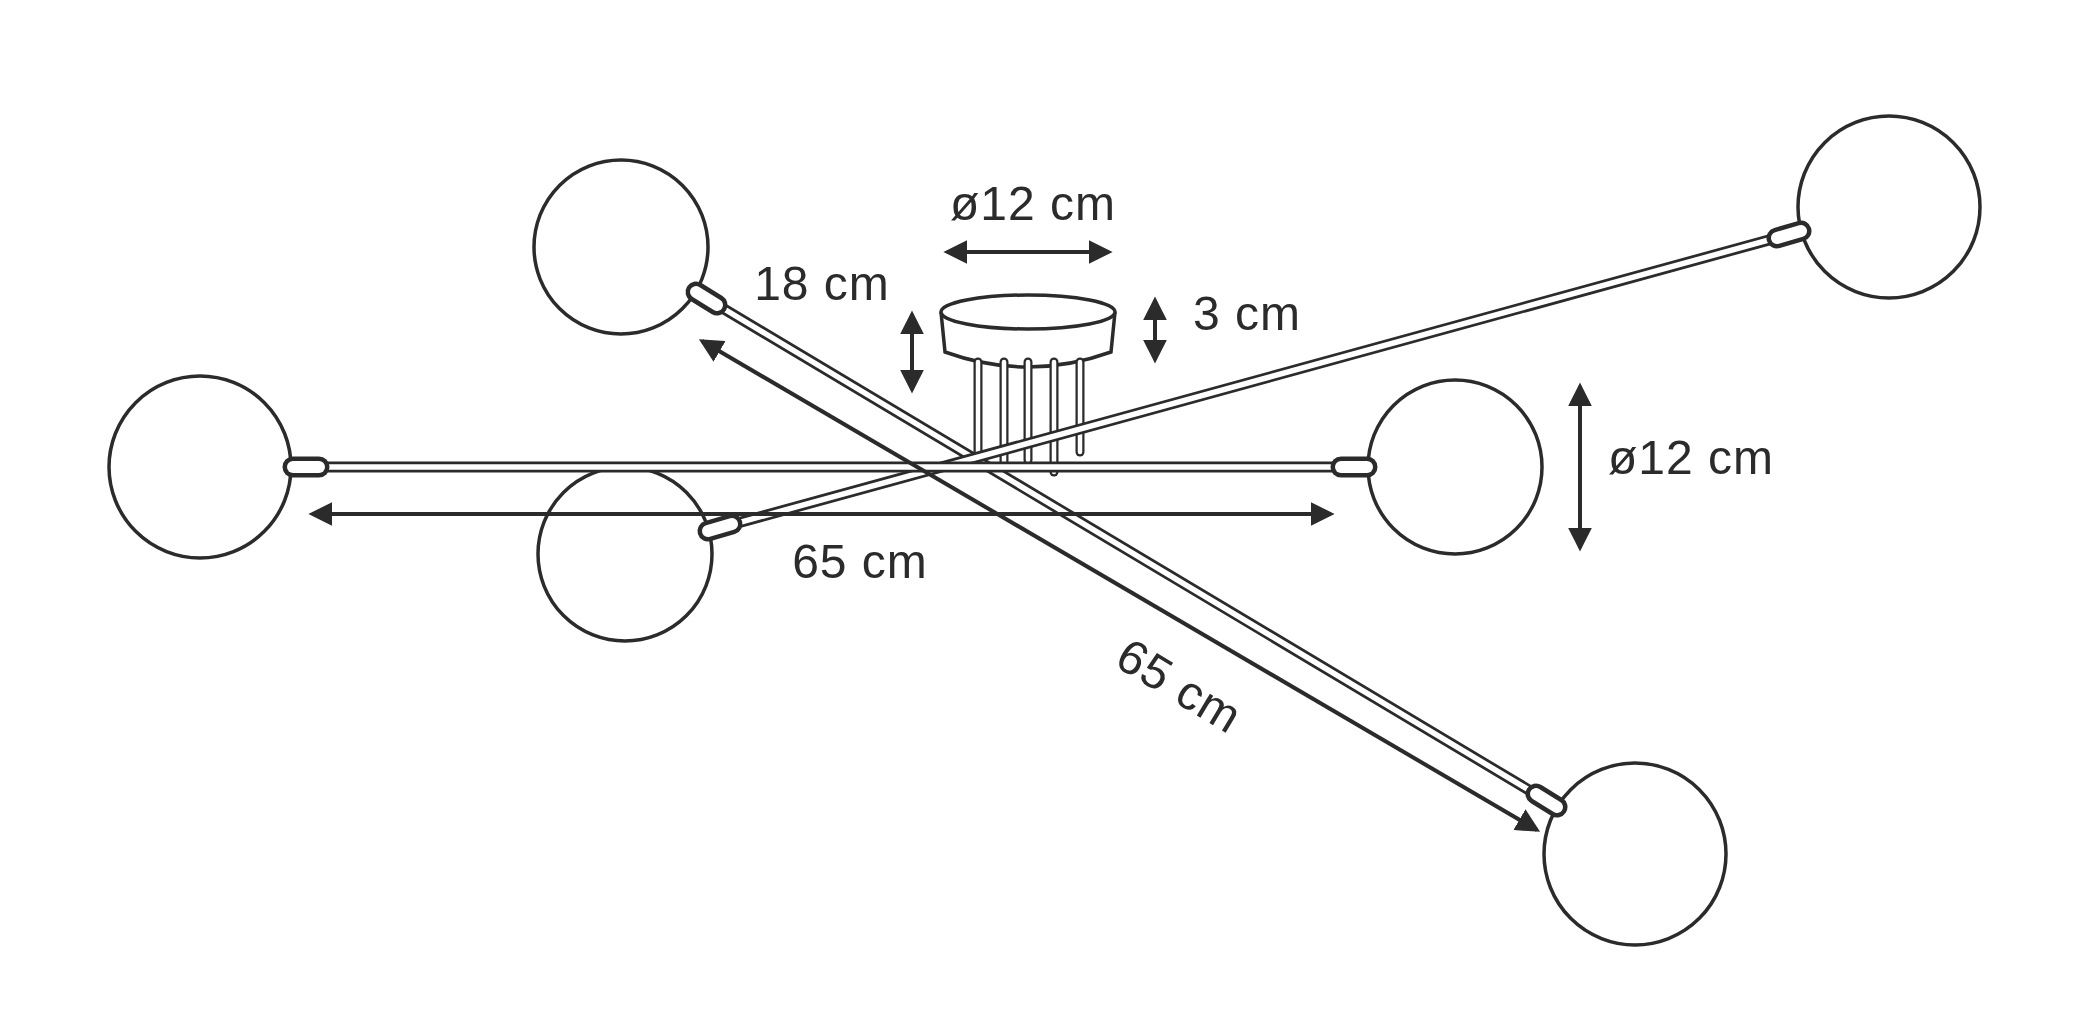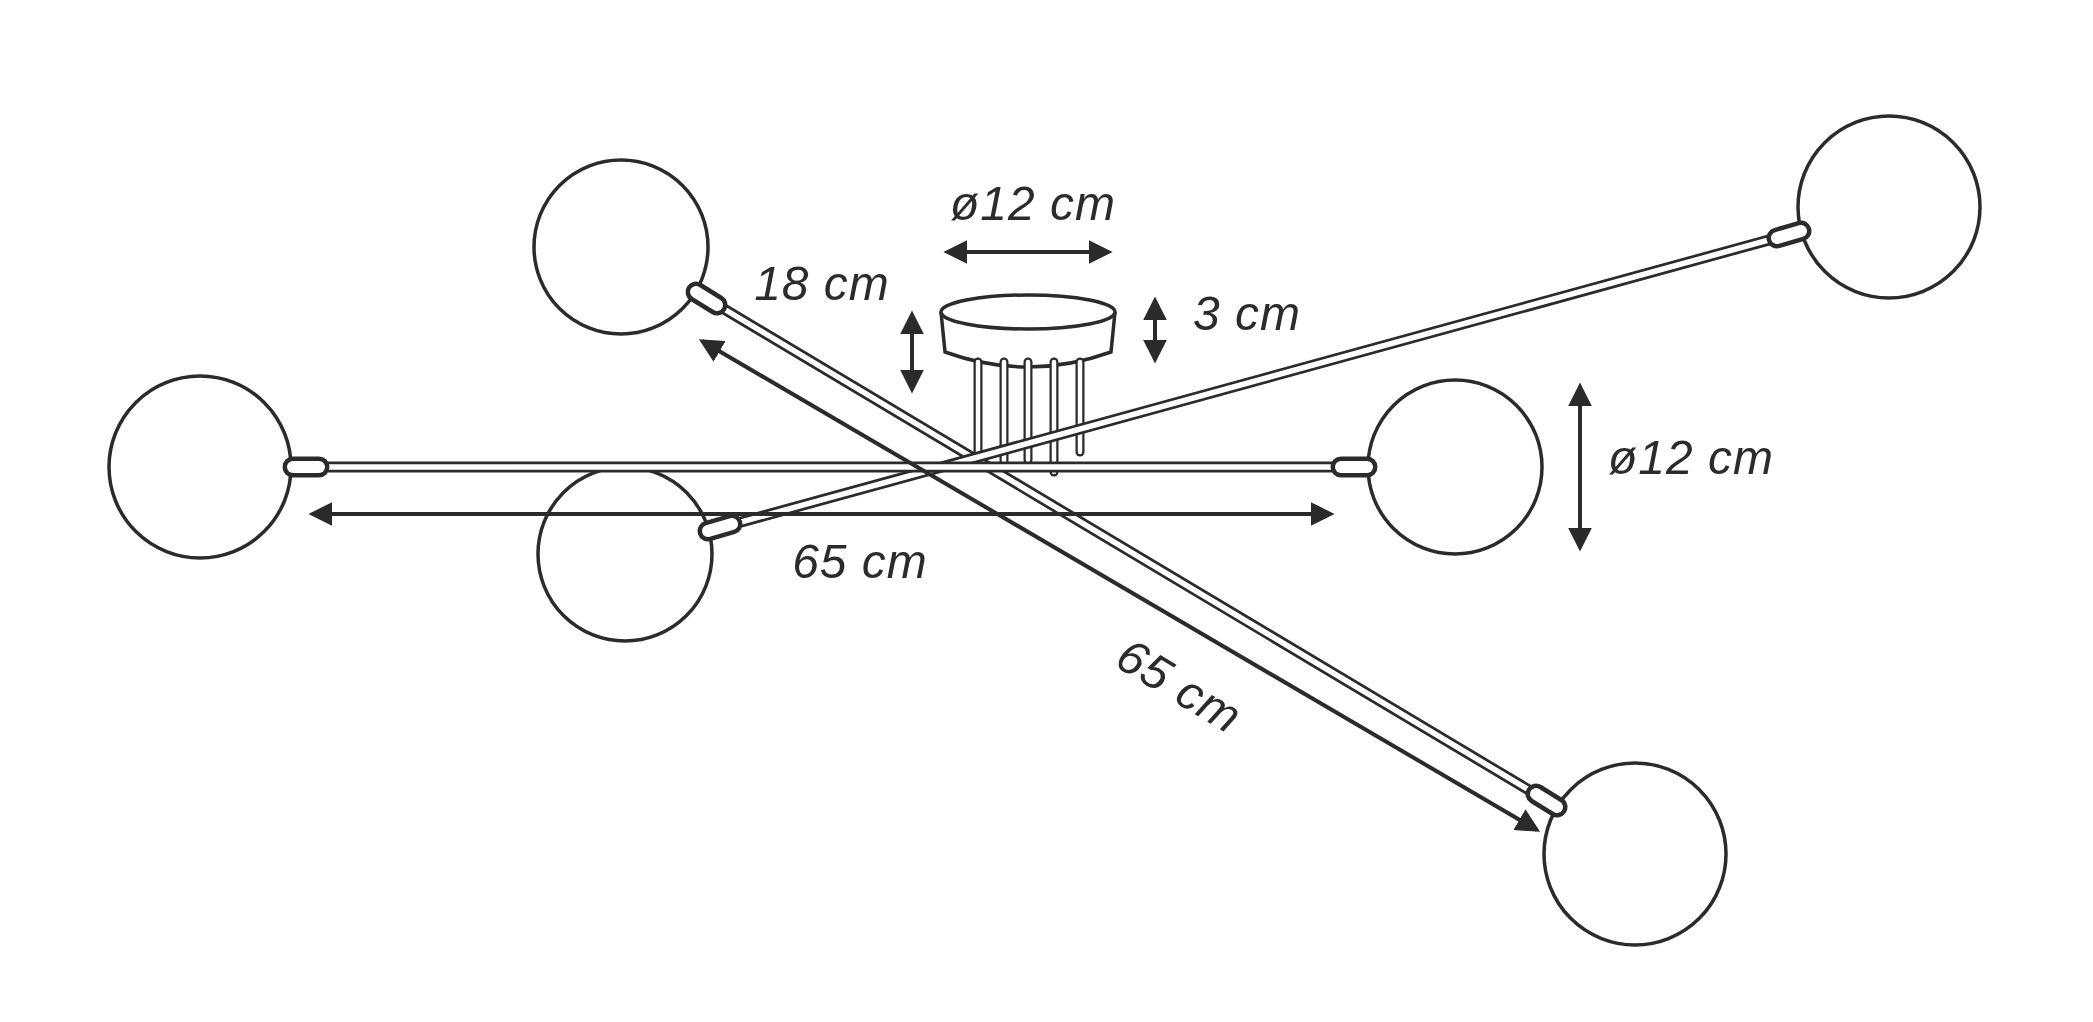--- a/index.html
+++ b/index.html
@@ -1,16 +1,16 @@
 <!DOCTYPE html>
 <html style="--line: #2b2b2b; --background: #ffffff;"><head>
 <meta charset="utf-8">
 <style>
   html,body{margin:0;padding:0;background:#fff;}
-  .stage{width:2093px;height:1022px;position:relative;background:#fff;overflow:hidden;font-style:italic;}
+  .stage{width:2093px;height:1022px;position:relative;background:#fff;overflow:hidden;}
   svg{display:block;}
   svg text{
     font-family:"Liberation Sans",sans-serif;
     font-size:48px;
     fill:var(--line,#2b2b2b);
     letter-spacing:1px;
   }
   .outline{stroke:var(--line,#2b2b2b);stroke-width:3.5;fill:#fff;}
   .rod-under{stroke:var(--line,#2b2b2b);stroke-width:11;stroke-linecap:round;fill:none;}
   .rod-over{stroke:#fff;stroke-width:5.5;stroke-linecap:round;fill:none;}

